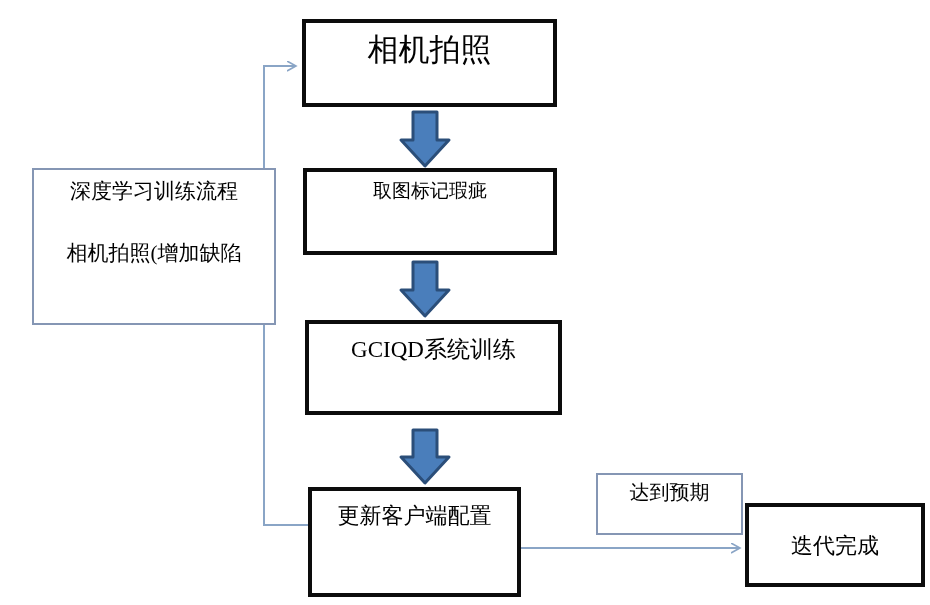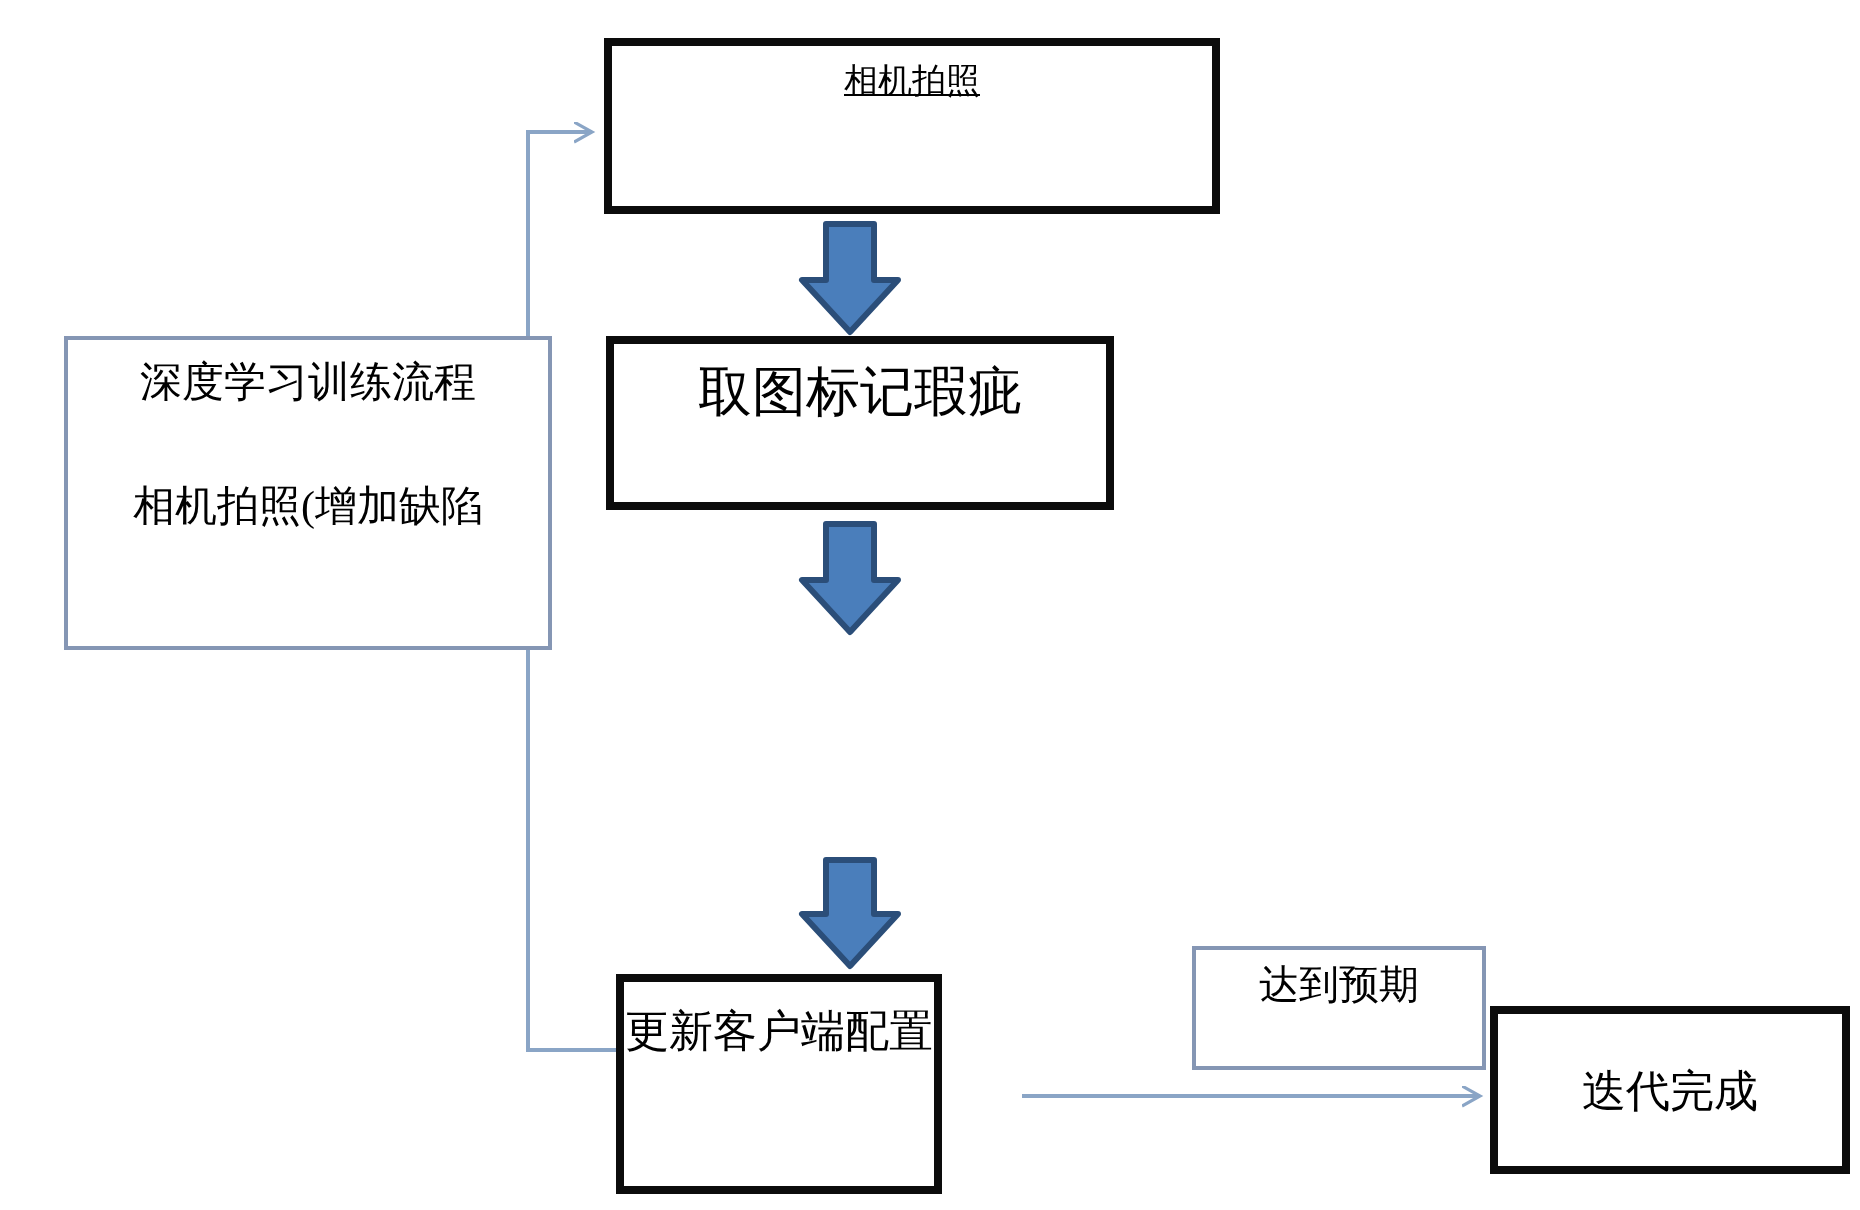--- a/index.html
+++ b/index.html
@@ -18,24 +18,24 @@
     width: 930px; height: 605px;
   }
   .node {
     position: absolute;
     box-sizing: border-box;
     background: #ffffff;
     text-align: center;
   }
   .node.thick { border: 4px solid #0c0c0c; }
   .node.thin  { border: 2px solid #8596b4; margin-left: 28px; }
-  .step1 { left: 302px; top: 19px;  width: 308px; height: 88px;  font-size: 17px; padding-top: 6px; text-decoration: underline; }
-  .step2 { left: 303px; top: 168px; width: 254px; height: 87px;  font-size: 27px; padding-top: 6px; }
+  .step1 { left: 302px; top: 19px;  width: 255px; height: 88px;  font-size: 31px; padding-top: 6px; }
+  .step2 { left: 303px; top: 168px; width: 254px; height: 87px;  font-size: 19px; padding-top: 6px; }
   .step3 { left: 305px; top: 320px; width: 257px; height: 95px;  font-size: 23px; padding-top: 10px; }
-  .step4 { left: 308px; top: 487px; width: 163px; height: 110px; font-size: 22px; padding-top: 8px; line-height: 33px; }
+  .step4 { left: 308px; top: 487px; width: 213px; height: 110px; font-size: 22px; padding-top: 8px; line-height: 33px; }
   .endbox { left: 745px; top: 503px; width: 180px; height: 84px; font-size: 22px; padding-top: 24px; }
   .legend { left: 4px;  top: 168px; width: 244px; height: 157px; font-size: 21px; line-height: 31px; padding-top: 6px; }
   .cond   { left: 568px; top: 473px; width: 147px; height: 62px; font-size: 20px; padding-top: 4px; }
   .spacer { height: 31px; }
   svg .block-arrow { stroke: #2b4e79; stroke-width: 3; stroke-linejoin: round; }
   svg .connector { stroke: #8aa5c6; stroke-width: 2; fill: none; }
 </style>
 </head>
 <body>
 
@@ -64,20 +64,23 @@
   </div>
 
   <div class="node thick step1">
     <div>相机拍照</div>
   </div>
 
   <div class="node thick step2">
     <div>取图标记瑕疵</div>
   </div>
 
+  <div class="node thick step3">
+    <div>GCIQD系统训练</div>
+  </div>
 
   <div class="node thick step4">
     <div>更新客户端配置</div>
   </div>
 
   <div class="node thin cond">
     <div>达到预期</div>
   </div>
 
   <div class="node thick endbox">

